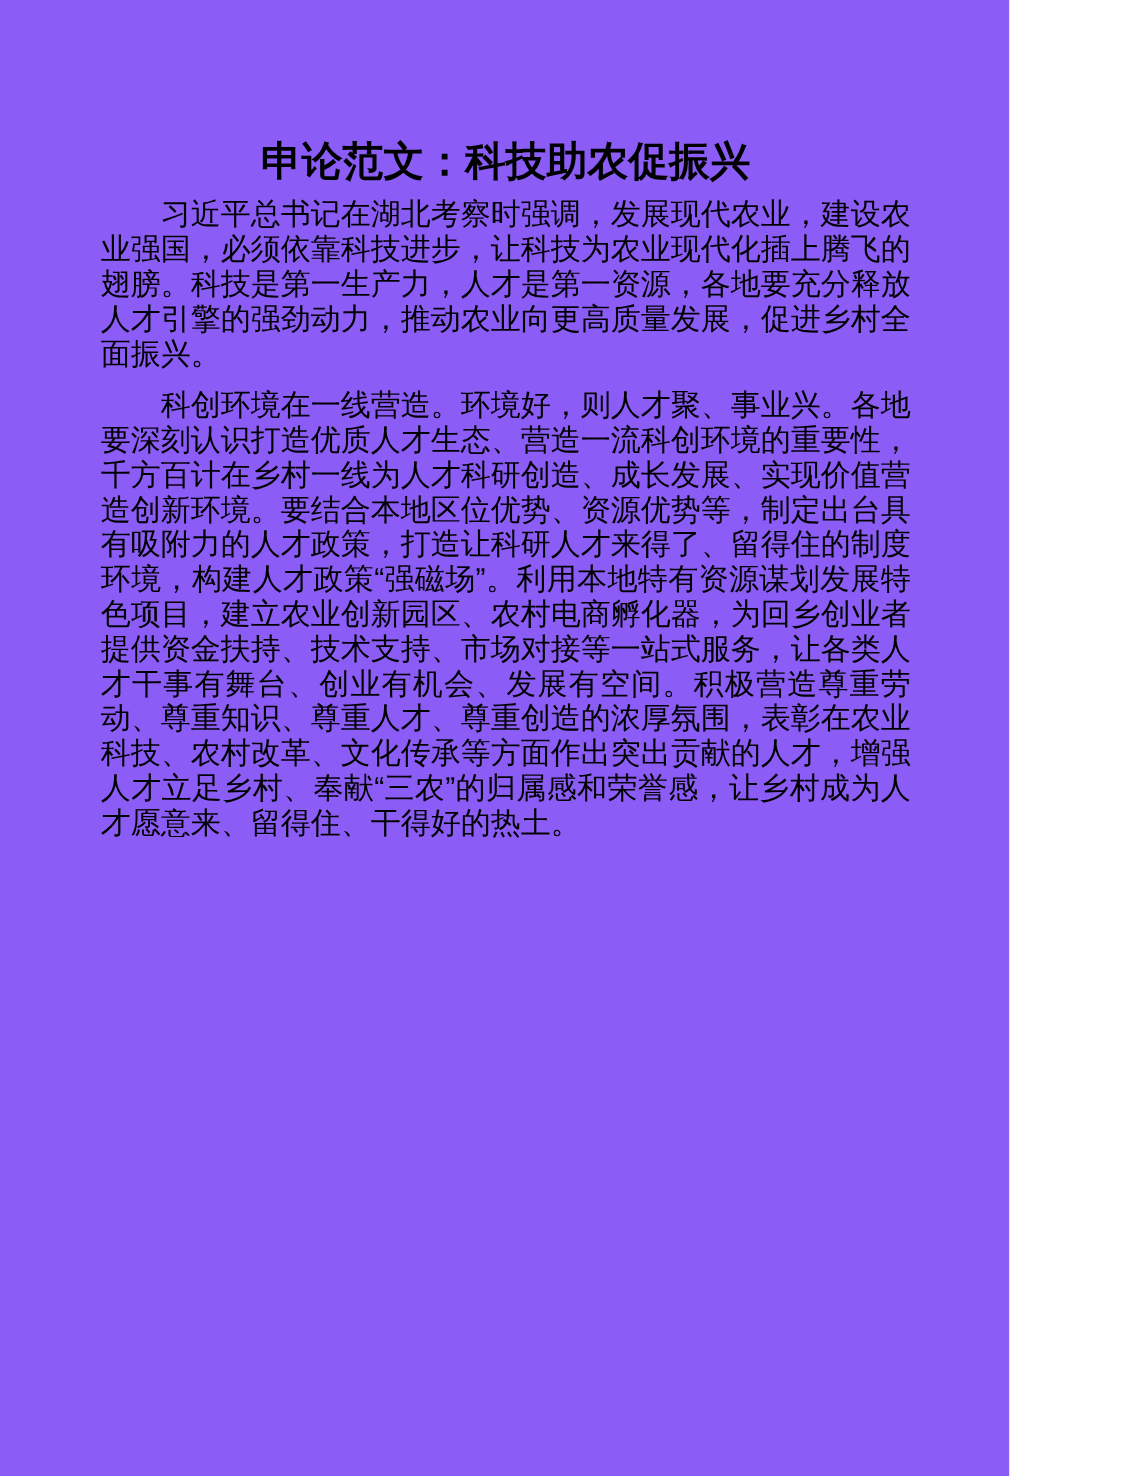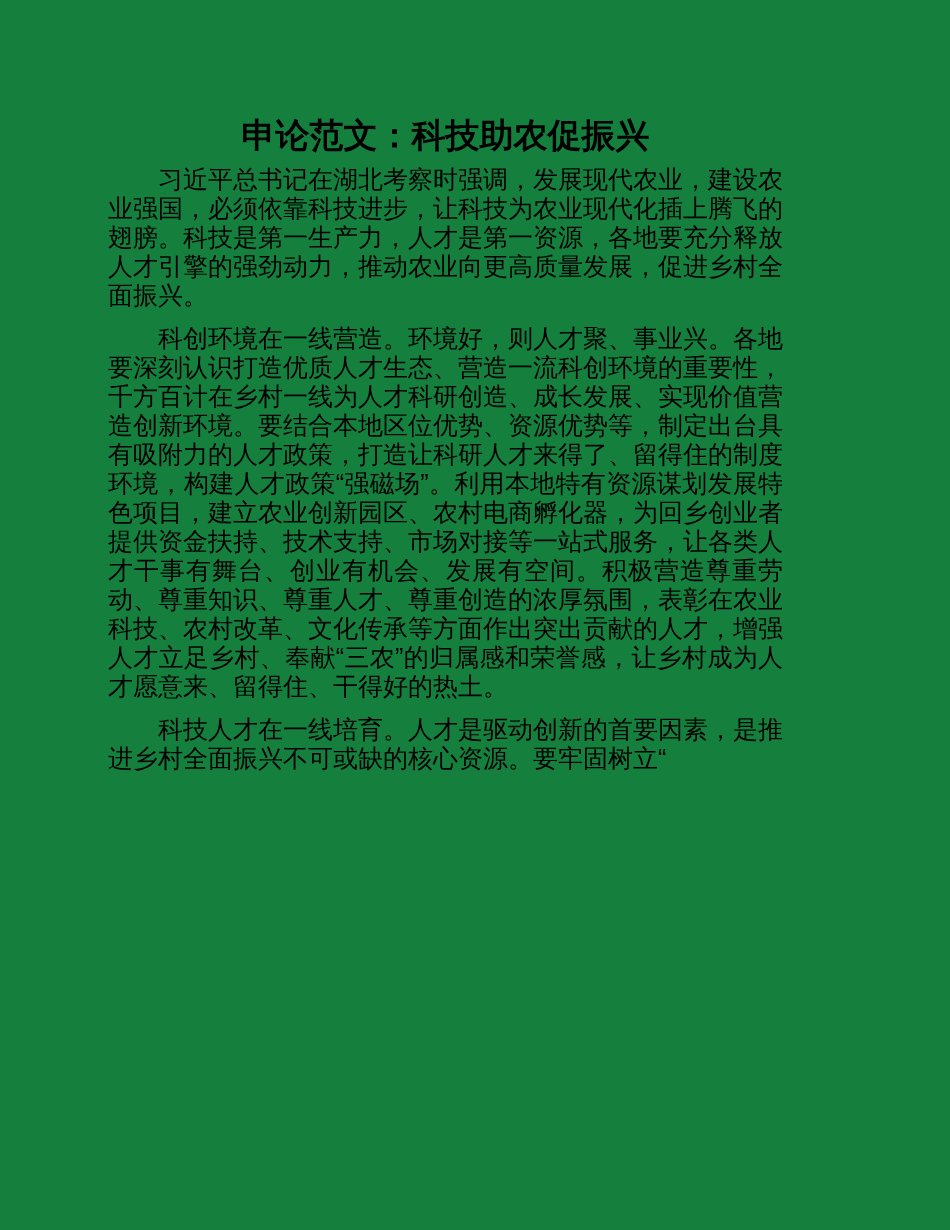--- a/index.html
+++ b/index.html
@@ -9,24 +9,24 @@
   body {
     width: 950px;
     height: 1230px;
     background: #ffffff;
     color: #000000;
     font-family: "Liberation Sans", sans-serif;
     overflow: hidden;
   }
   .page {
     box-sizing: border-box;
-    width: 950px;
+    width: 841px;
     height: 1230px;
-    padding: 110px 135px 0 108px;
-    background: #15803d;
+    padding: 110px 135px 0 84px;
+    background: #8b5cf6;
   }
   .doc-title {
     width: 675px;
     font-size: 34px;
     line-height: 50px;
     font-weight: 700;
     text-align: center;
     margin: 0 0 5px 0;
     letter-spacing: 0;
   }
@@ -41,14 +41,13 @@
     font-weight: 400;
   }
 </style>
 </head>
 <body>
 
 <div class="page">
   <h1 class="doc-title">申论范文：科技助农促振兴</h1>
   <p class="body-para">习近平总书记在湖北考察时强调，发展现代农业，建设农业强国，必须依靠科技进步，让科技为农业现代化插上腾飞的翅膀。科技是第一生产力，人才是第一资源，各地要充分释放人才引擎的强劲动力，推动农业向更高质量发展，促进乡村全面振兴。</p>
   <p class="body-para">科创环境在一线营造。环境好，则人才聚、事业兴。各地要深刻认识打造优质人才生态、营造一流科创环境的重要性，千方百计在乡村一线为人才科研创造、成长发展、实现价值营造创新环境。要结合本地区位优势、资源优势等，制定出台具有吸附力的人才政策，打造让科研人才来得了、留得住的制度环境，构建人才政策“强磁场”。利用本地特有资源谋划发展特色项目，建立农业创新园区、农村电商孵化器，为回乡创业者提供资金扶持、技术支持、市场对接等一站式服务，让各类人才干事有舞台、创业有机会、发展有空间。积极营造尊重劳动、尊重知识、尊重人才、尊重创造的浓厚氛围，表彰在农业科技、农村改革、文化传承等方面作出突出贡献的人才，增强人才立足乡村、奉献“三农”的归属感和荣誉感，让乡村成为人才愿意来、留得住、干得好的热土。</p>
-  <p class="body-para">科技人才在一线培育。人才是驱动创新的首要因素，是推进乡村全面振兴不可或缺的核心资源。要牢固树立“</p>
 </div>
 
 </body></html>

